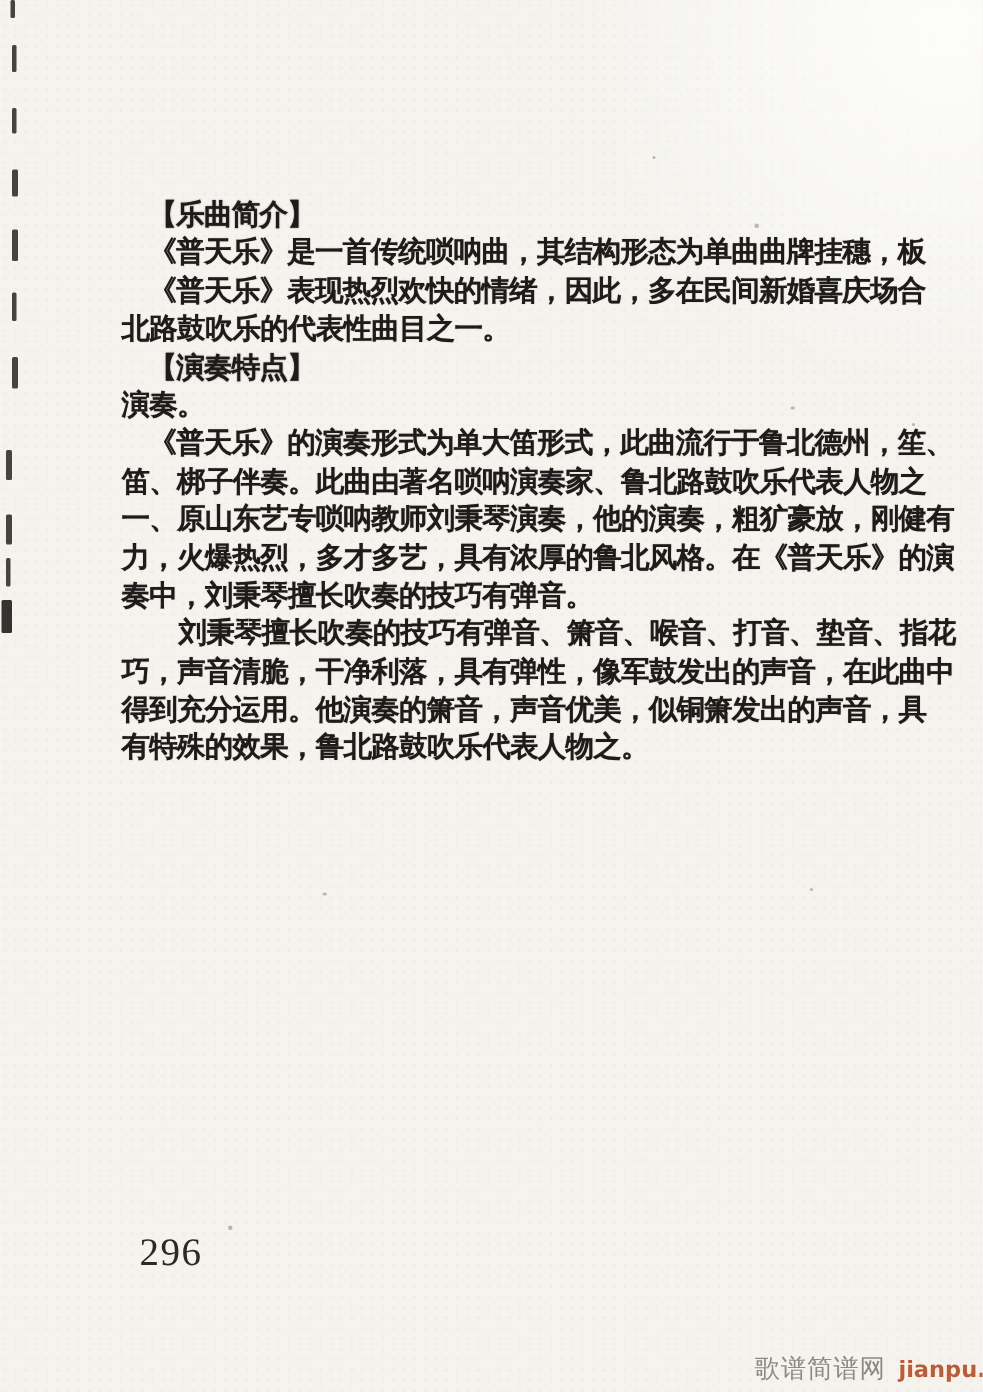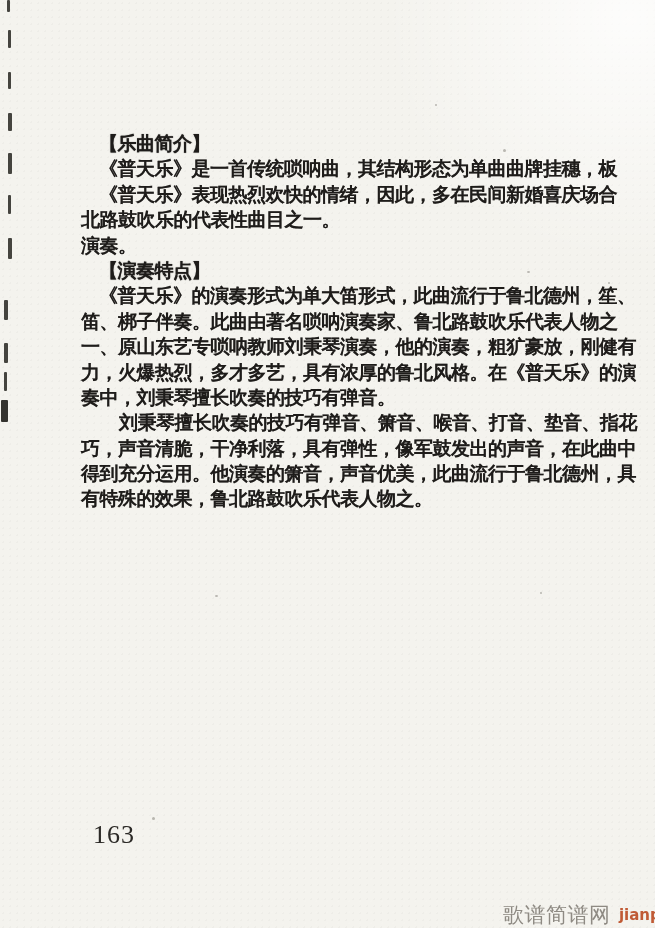--- a/index.html
+++ b/index.html
@@ -69,21 +69,21 @@
 
   
   .watermark {
     position: absolute;
     left: 503px;
     top: 901px;
     white-space: nowrap;
   }
   .wm-name {
     color: #8e8a83;
-    font-size: 21px;
+    font-size: 17px;
     letter-spacing: 0.5px;
     vertical-align: middle;
     margin-top: 44px;
   }
   .wm-url {
     color: #c05a35;
     font-family: "DejaVu Sans", sans-serif;
     font-size: 15px;
     font-weight: 600;
     margin-left: 4px;
@@ -115,34 +115,34 @@
     <div class="bmark" style="left:4px; top:343px;width:3.5px;height:20px;"></div>
     <div class="bmark" style="left:4px; top:372px;width:3px;  height:19px;"></div>
     <div class="bmark" style="left:1px; top:400px;width:7px;  height:22px; background:#34332f;"></div>
   </div>
 
   <div class="text-block">
     <div class="line h i1">【乐曲简介】</div>
     <div class="line i1">《普天乐》是一首传统唢呐曲，其结构形态为单曲曲牌挂穗，板</div>
     <div class="line i1">《普天乐》表现热烈欢快的情绪，因此，多在民间新婚喜庆场合</div>
     <div class="line">北路鼓吹乐的代表性曲目之一。</div>
+    <div class="line h i1">【演奏特点】</div>
     <div class="line">演奏。</div>
-    <div class="line h i1">【演奏特点】</div>
     <div class="line i1">《普天乐》的演奏形式为单大笛形式，此曲流行于鲁北德州，笙、</div>
     <div class="line">笛、梆子伴奏。此曲由著名唢呐演奏家、鲁北路鼓吹乐代表人物之</div>
     <div class="line">一、原山东艺专唢呐教师刘秉琴演奏，他的演奏，粗犷豪放，刚健有</div>
     <div class="line">力，火爆热烈，多才多艺，具有浓厚的鲁北风格。在《普天乐》的演</div>
     <div class="line">奏中，刘秉琴擅长吹奏的技巧有弹音。</div>
     <div class="line i2">刘秉琴擅长吹奏的技巧有弹音、箫音、喉音、打音、垫音、指花</div>
     <div class="line">巧，声音清脆，干净利落，具有弹性，像军鼓发出的声音，在此曲中</div>
-    <div class="line">得到充分运用。他演奏的箫音，声音优美，此曲流行于鲁北德州，具</div>
+    <div class="line">得到充分运用。他演奏的箫音，声音优美，似铜箫发出的声音，具</div>
     <div class="line">有特殊的效果，鲁北路鼓吹乐代表人物之。</div>
   </div>
 
-  <div class="page-number">163</div>
+  <div class="page-number">296</div>
 
   <div class="watermark">
     <span class="wm-name">歌谱简谱网</span>
     <span class="wm-url">jianpu.cn</span>
   </div>
 
   <div class="speck" style="left:503px; top:149px; width:3px; height:3px;"></div>
   <div class="speck" style="left:435px; top:104px; width:2px; height:2px;"></div>
   <div class="speck" style="left:527px; top:271px; width:3px; height:2px;"></div>
   <div class="speck" style="left:608px; top:282px; width:2px; height:2px;"></div>

